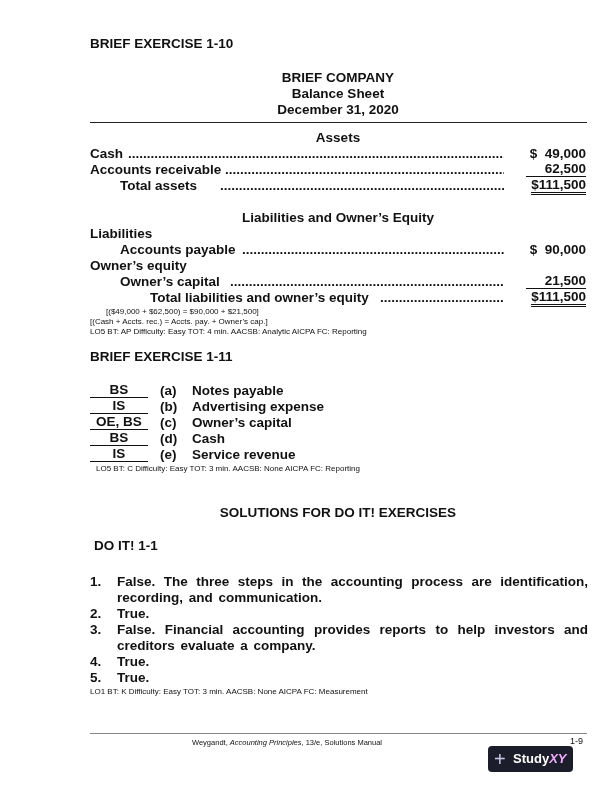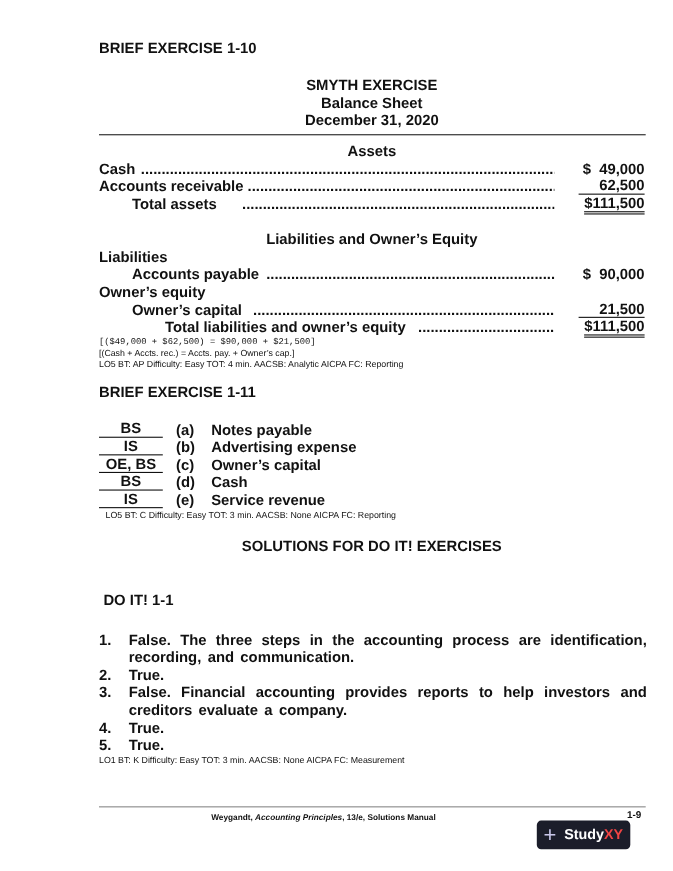--- a/index.html
+++ b/index.html
@@ -1,46 +1,46 @@
 <!DOCTYPE html>
 <html><head>
 <meta charset="utf-8">
 <style>
   html, body { margin:0; padding:0; background:#fff; }
   body { width:612px; height:792px; position:relative; overflow:hidden; font-family:"Liberation Sans", sans-serif; color:#111; }
-  .abs { position:absolute;font-weight:bold; }
+  .abs { position:absolute; }
   .h { font-weight:bold; font-size:13.5px; }
   .center { text-align:center; left:90px; width:496px; }
   .row { position:absolute; left:90px; width:496px; height:16px; font-size:13.5px; font-weight:bold; line-height:16px; }
   .row .lbl { position:absolute; left:0; white-space:nowrap; }
   .row .dots { position:absolute; right:82px; overflow:hidden; white-space:nowrap; text-align:right; }
   .row .amt { position:absolute; right:0; text-align:right; white-space:pre; }
   .ul { border-bottom:1.3px solid #111; line-height:14px; }
   .dul { border-bottom:3px double #111; line-height:14px; }
   .small { font-size:8px; line-height:10px; font-weight:normal; }
   .hr { position:absolute; left:90px; width:497px; height:0; border-top:1.5px solid #222; }
   .cls-row { position:absolute; left:90px; height:16px; font-size:13.5px; font-weight:bold; line-height:16px; }
   .cls-code { position:absolute; left:0; width:58px; text-align:center; border-bottom:1.2px solid #111; line-height:14px; }
   .cls-letter { position:absolute; left:70px; white-space:nowrap; }
   .cls-name { position:absolute; left:102px; white-space:nowrap; }
   .di-item { position:absolute; left:90px; width:498px; font-size:13.5px; font-weight:bold; line-height:16px; }
   .di-num { position:absolute; left:0; }
   .di-text { position:absolute; left:27px; right:0; text-align:justify; text-align-last:left; word-spacing:2px; }
   .logo { position:absolute; left:488px; top:746px; width:85px; height:26px; background:#1b1d2a; border-radius:4px; color:#fff; font-weight:bold; font-size:13px; line-height:26px; }
   .logo .plus { position:absolute; left:6px; top:0; font-weight:normal; font-size:20px; color:#c9c7ea; }
   .logo .name { position:absolute; left:25px; }
-  .logo .xy { color:#ef4444; }
+  .logo .xy { color:#f0abfc;font-style:italic; }
 </style>
 </head>
 <body>
 
 <div class="abs h" style="left:90px;top:36px;text-align:center;">BRIEF EXERCISE 1-10</div>
 
 <div class="abs center h" style="top:70px;line-height:16px;">
-  <div>SMYTH EXERCISE</div>
+  <div>BRIEF COMPANY</div>
   <div>Balance Sheet</div>
   <div>December 31, 2020</div>
 </div>
 <div class="hr" style="top:122px;"></div>
 
 <div class="abs center h" style="top:130px;">Assets</div>
 
 <div class="row" style="top:146px;">
   <span class="lbl">Cash</span>
   <span class="dots" style="left:38px;">..................................................................................................................</span>
@@ -74,21 +74,21 @@
   <span class="lbl" style="left:30px;">Owner’s capital</span>
   <span class="dots" style="left:140px;">..................................................................................................................</span>
   <span class="amt ul" style="width:60px;">21,500</span>
 </div>
 <div class="row" style="top:290px;">
   <span class="lbl" style="left:60px;">Total liabilities and owner’s equity</span>
   <span class="dots" style="left:290px;">..................................................................................................................</span>
   <span class="amt dul">$111,500</span>
 </div>
 
-<div class="abs small" style="left:90px;top:307px;font-family:Liberation Mono, monospace;">[($49,000 + $62,500) = $90,000 + $21,500]</div>
+<div class="abs small" style="left:106px;top:307px;">[($49,000 + $62,500) = $90,000 + $21,500]</div>
 <div class="abs small" style="left:90px;top:317px;">[(Cash + Accts. rec.) = Accts. pay. + Owner’s cap.]</div>
 <div class="abs small" style="left:90px;top:327px;">LO5  BT: AP  Difficulty: Easy  TOT: 4 min.  AACSB: Analytic  AICPA FC: Reporting</div>
 
 <div class="abs h" style="left:90px;top:349px;text-align:center;">BRIEF EXERCISE 1-11</div>
 
 <div class="cls-row" style="top:383px;">
   <span class="cls-code">BS</span>
   <span class="cls-letter">(a)</span>
   <span class="cls-name">Notes payable</span>
 </div>
@@ -107,21 +107,21 @@
   <span class="cls-letter">(d)</span>
   <span class="cls-name">Cash</span>
 </div>
 <div class="cls-row" style="top:447px;">
   <span class="cls-code">IS</span>
   <span class="cls-letter">(e)</span>
   <span class="cls-name">Service revenue</span>
 </div>
 <div class="abs small" style="left:96px;top:464px;">LO5  BT: C  Difficulty: Easy  TOT: 3 min.  AACSB: None  AICPA FC: Reporting</div>
 
-<div class="abs center h" style="top:489px;">SOLUTIONS FOR DO IT! EXERCISES</div>
+<div class="abs center h" style="top:505px;">SOLUTIONS FOR DO IT! EXERCISES</div>
 <div class="abs h" style="left:94px;top:538px;">DO IT! 1-1</div>
 
 <div class="di-item" style="top:574px;height:32px;">
   <span class="di-num">1.</span>
   <span class="di-text">False.  The three steps in the accounting process are identification, recording, and communication.</span>
 </div>
 <div class="di-item" style="top:606px;height:16px;">
   <span class="di-num">2.</span>
   <span class="di-text">True.</span>
 </div>

